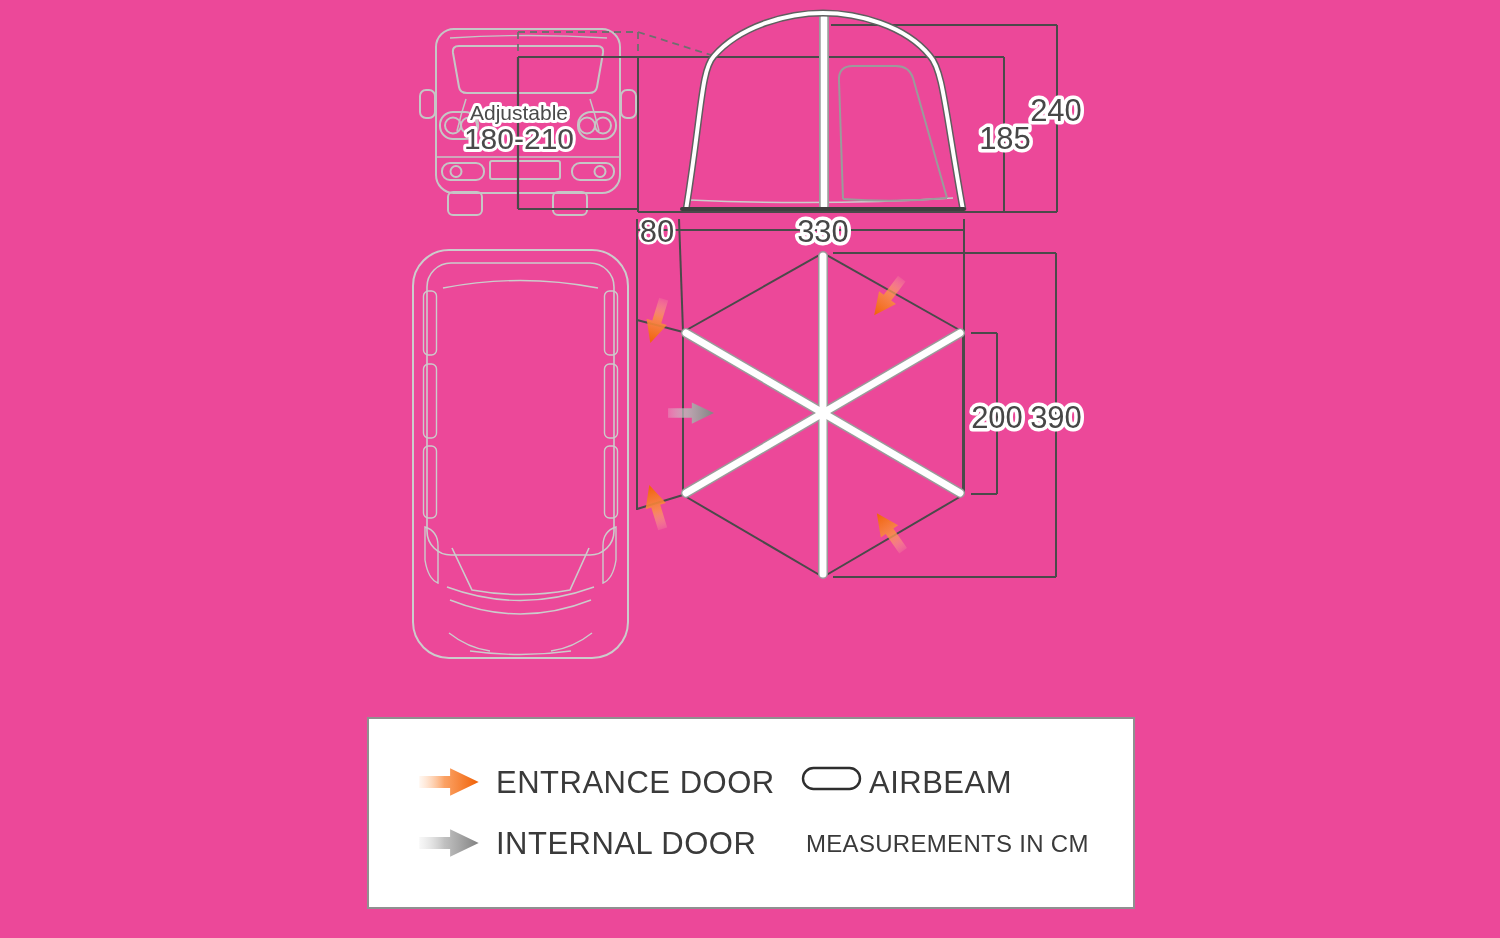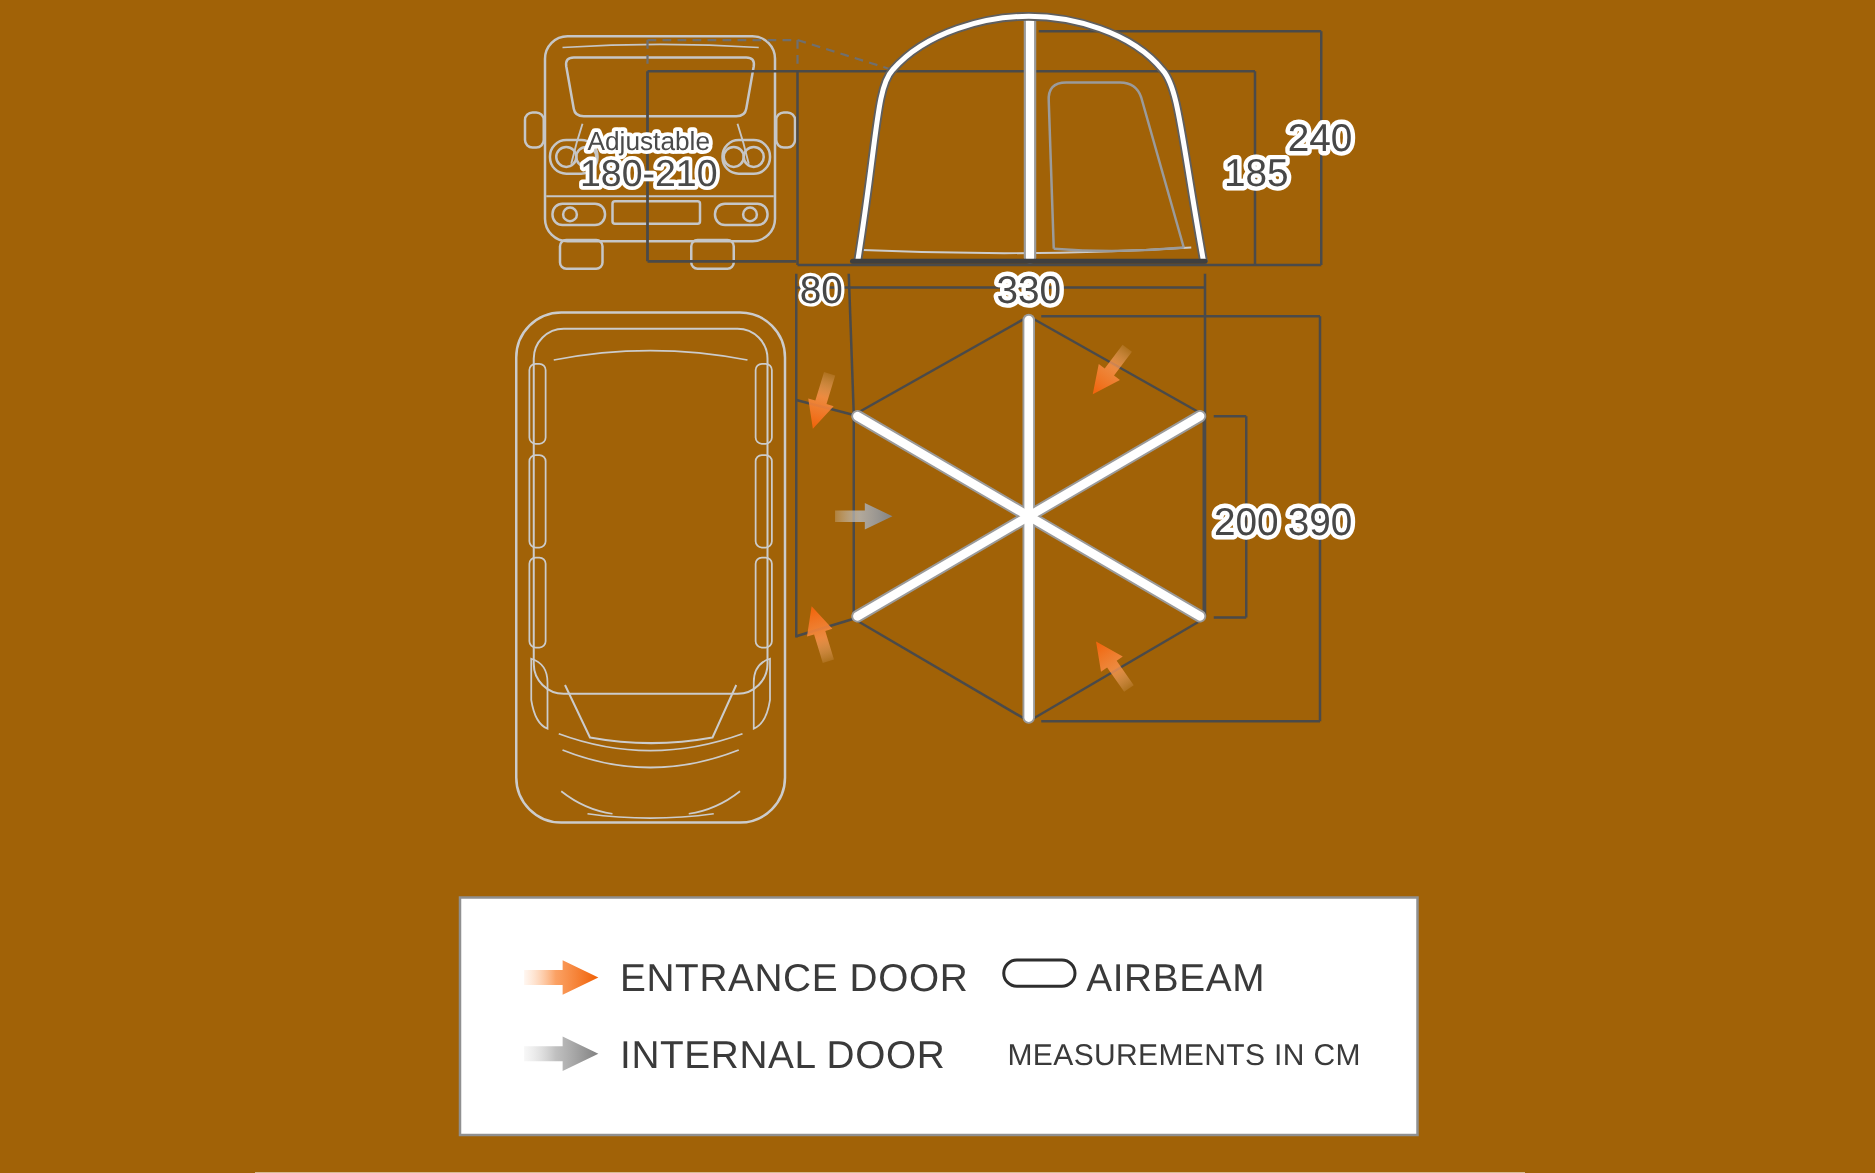--- a/index.html
+++ b/index.html
@@ -1,16 +1,16 @@
 <!DOCTYPE html>
 <html><head>
 <meta charset="utf-8">
 <style>
   html,body{margin:0;padding:0;background:#ffffff;}
-  .stage{width:1500px;height:938px;position:relative;background:#a16207;overflow:hidden;}
+  .stage{width:1500px;height:938px;position:relative;background:#ec4899;overflow:hidden;}
   svg{display:block;}
   text{font-family:"Liberation Sans","DejaVu Sans",sans-serif;}
   .dim-label{fill:#474747;font-size:31px;text-anchor:middle;paint-order:stroke;stroke:#ffffff;stroke-width:7px;stroke-linejoin:round;}
   .dim-label-sm{fill:#474747;font-size:31px;text-anchor:middle;paint-order:stroke;stroke:#ffffff;stroke-width:5px;stroke-linejoin:round;}
   .van-label{fill:#4a4a4a;text-anchor:middle;paint-order:stroke;stroke:#ffffff;stroke-width:6px;stroke-linejoin:round;}
   .legend-label{fill:#3a3a3a;font-size:31px;letter-spacing:.5px;}
   .legend-note{fill:#3a3a3a;font-size:24px;letter-spacing:.3px;}
 </style>
 </head>
 <body>

